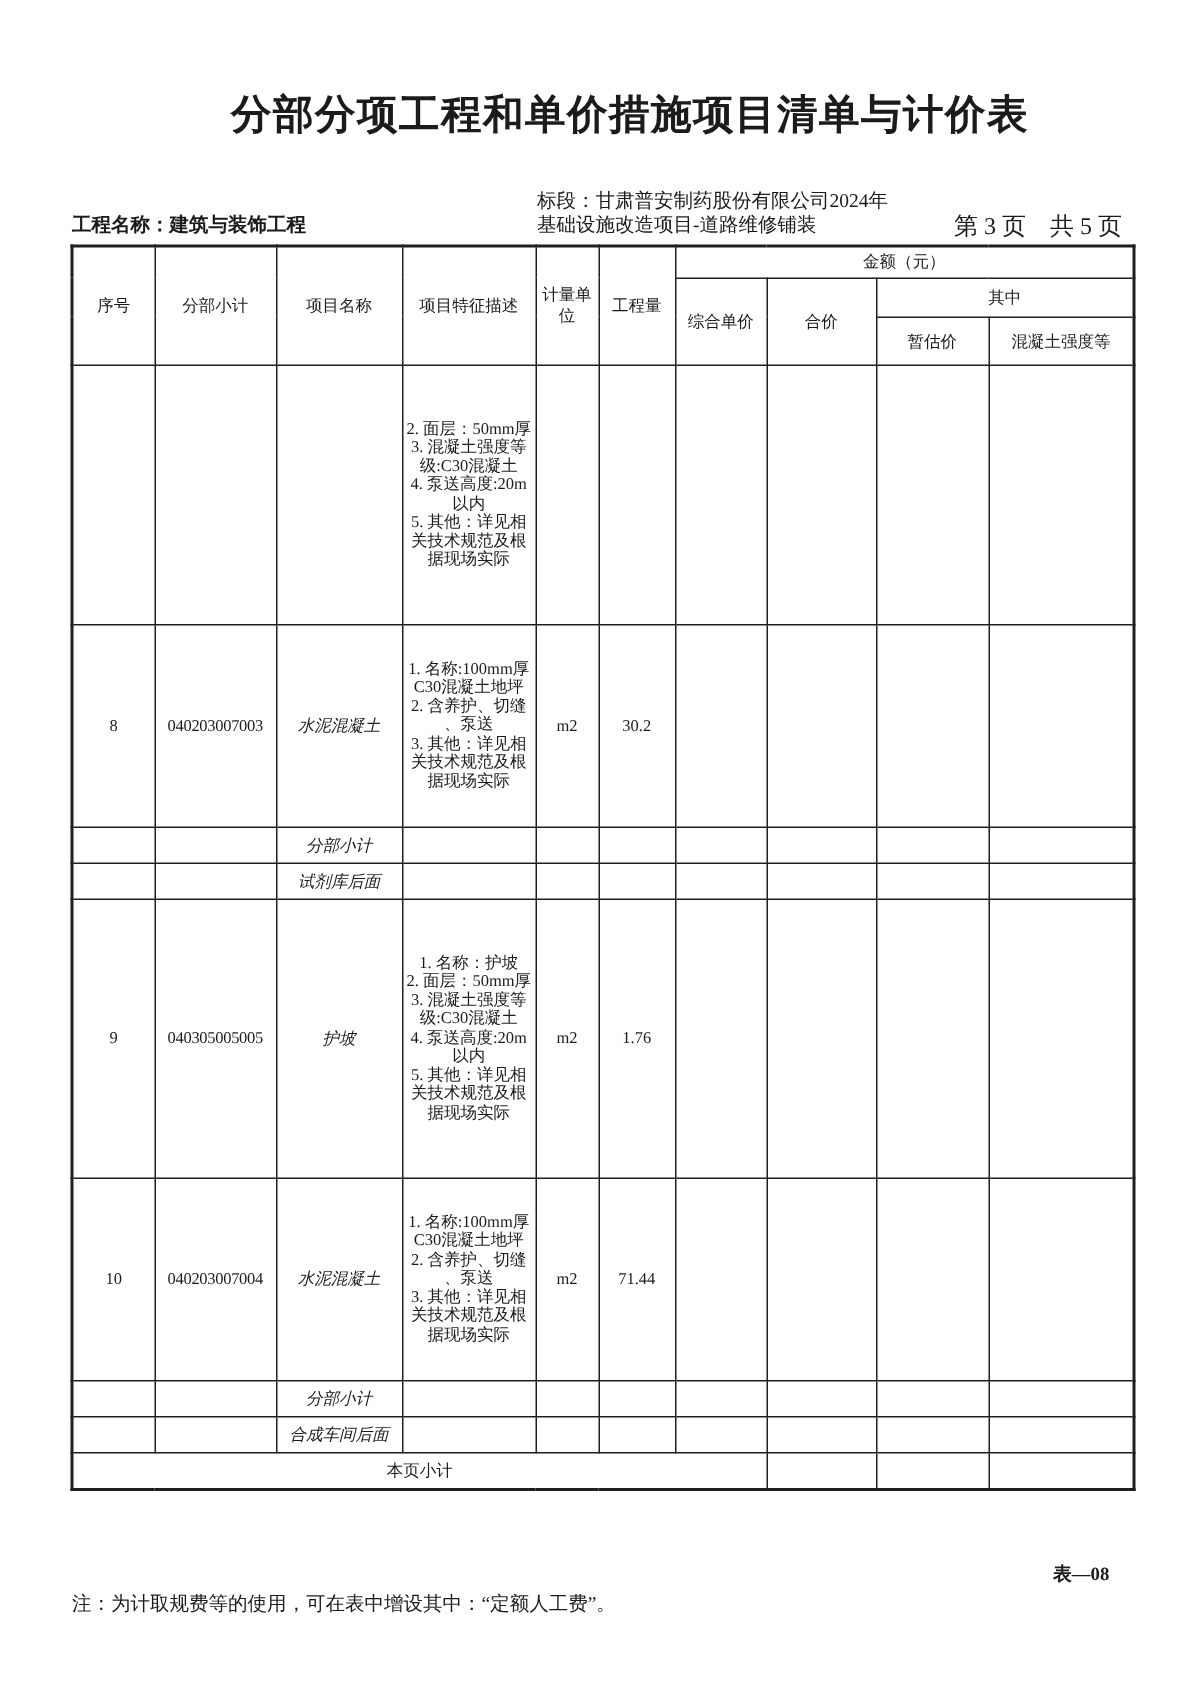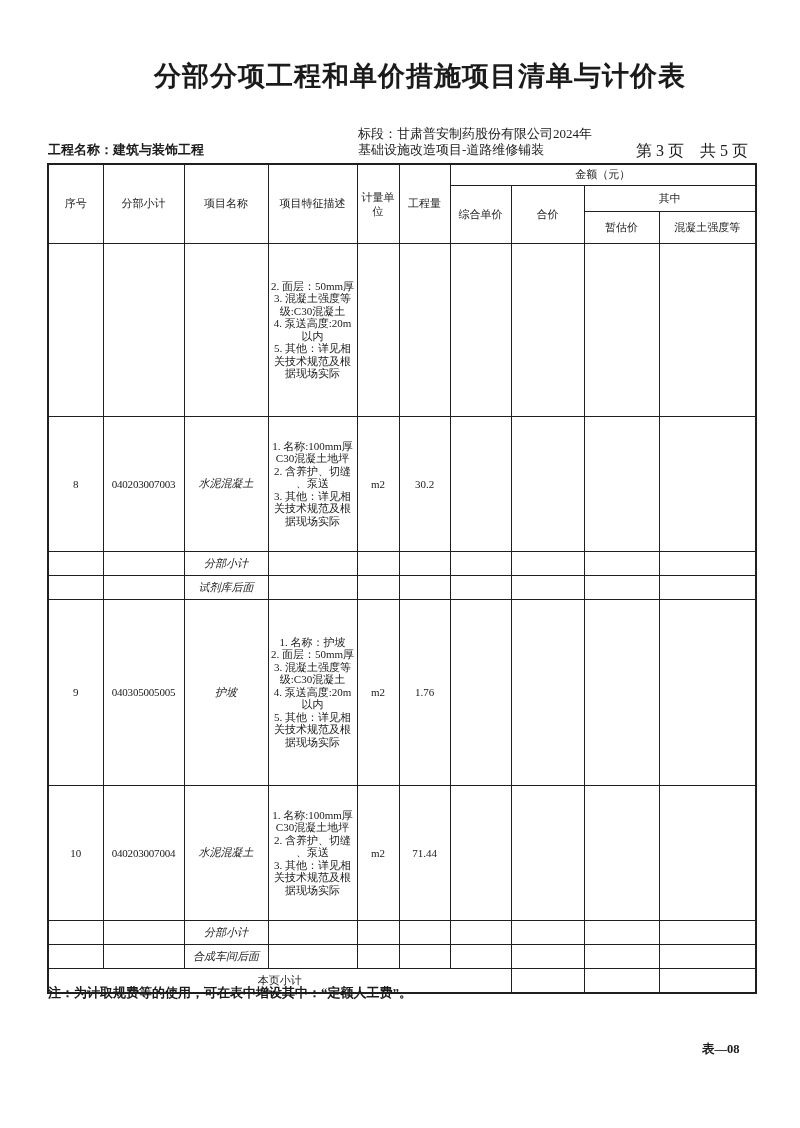--- a/index.html
+++ b/index.html
@@ -44,22 +44,22 @@
   td.hdr{font-size:12px;}
   td.prewrap{white-space:pre-line;line-height:14px;margin-top:40px;}
   td.feature{
     font-size:10.5px;line-height:12.5px;
     text-align:left;white-space:pre-line;
     padding:0 1px 0 2px;
   }
   td.name-cell{text-align:left;padding-left:3px;font-style:italic;}
   td.code-cell{font-size:10.5px;letter-spacing:-0.2px;}
   .note{
-    position:absolute;left:48px;top:984px;
-    font-size:13px;font-weight:bold;white-space:nowrap;
+    position:absolute;left:48px;top:1060px;
+    font-size:13px;font-weight:normal;white-space:nowrap;
   }
   .form-code{
     position:absolute;left:702px;top:1041px;
     font-size:12.5px;
     font-weight:bold;
   }
 </style>
 </head>
 <body>
 

